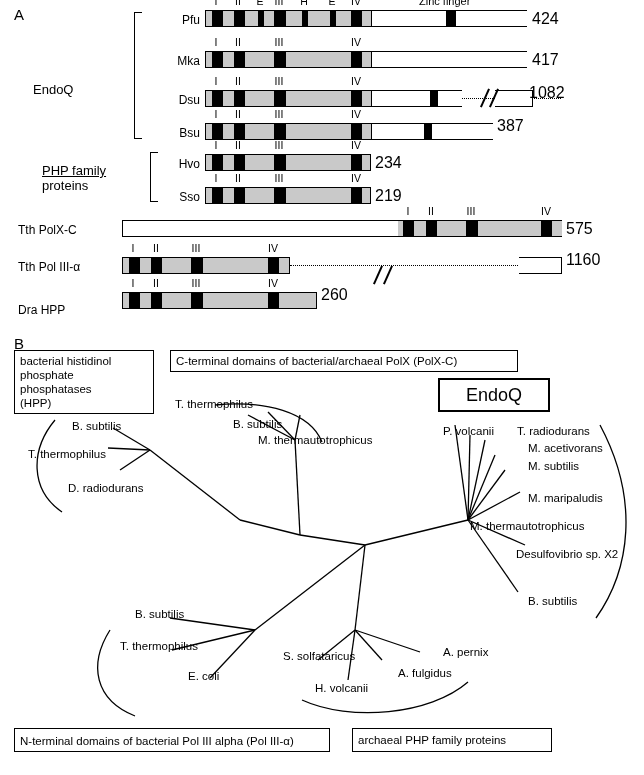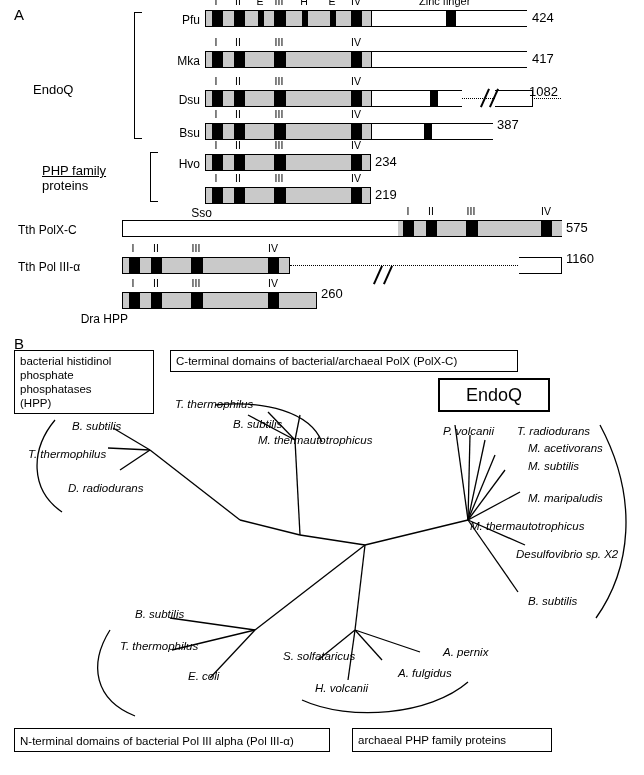--- a/index.html
+++ b/index.html
@@ -52,21 +52,21 @@
   }
   .seg.grayseg { background: #c9c9c9; }
   .seg.whiteseg { background: #ffffff; }
   .dashline {
     position: absolute;
     height: 0;
     border-top: 1.2px dotted #000;
   }
   .endnum {
     position: absolute;
-    font-size: 13px;
+    font-size: 16px;
   }
   .domlabel {
     position: absolute;
     font-size: 10.5px;
     font-style: normal;
     text-align: center;
     transform: translateX(-50%);
   }
   .zinclabel {
     position: absolute;
@@ -99,21 +99,20 @@
     box-sizing: border-box;
   }
   .boxlabel.big {
     font-size: 18px;
     padding: 5px 10px;
     border-width: 2px;
   }
   .taxon {
     position: absolute;
     font-size: 11.5px;
-    font-style: italic;
     white-space: nowrap;
     text-align: right;
   }
   svg.tree { position: absolute; left: 0; top: 0; width: 644px; height: 445px; }
 </style>
 </head>
 <body>
 
 <div id="panelA">
 
@@ -202,21 +201,21 @@
     <div class="seg" style="left:28px; width:11px;"></div>
     <div class="seg" style="left:68px; width:12px;"></div>
     <div class="seg" style="left:145px; width:11px;"></div>
   </div>
   <span class="domlabel" style="left:216px; top:139px;">I</span>
   <span class="domlabel" style="left:238px; top:139px;">II</span>
   <span class="domlabel" style="left:279px; top:139px;">III</span>
   <span class="domlabel" style="left:356px; top:139px;">IV</span>
   <span class="endnum" style="left:375px; top:154px;">234</span>
 
-  <span class="row-label" style="left:132px; top:190px;margin-top:16px;">Sso</span>
+  <span class="row-label" style="left:120px; top:190px;">Sso</span>
   <div class="bar gray" style="left:205px; top:187px; width:166px;">
     <div class="seg" style="left:6px; width:11px;"></div>
     <div class="seg" style="left:28px; width:11px;"></div>
     <div class="seg" style="left:68px; width:12px;"></div>
     <div class="seg" style="left:145px; width:11px;"></div>
   </div>
   <span class="domlabel" style="left:216px; top:172px;">I</span>
   <span class="domlabel" style="left:238px; top:172px;">II</span>
   <span class="domlabel" style="left:279px; top:172px;">III</span>
   <span class="domlabel" style="left:356px; top:172px;">IV</span>
@@ -246,21 +245,21 @@
   <div class="dashline" style="left:290px; top:265px; width:230px;"></div>
   <div class="bar" style="left:519px; top:257px; width:43px; border-left:none;"></div>
   <div class="breakmark" style="left:377px; top:265px;"></div>
   <div class="breakmark" style="left:387px; top:265px;"></div>
   <span class="domlabel" style="left:133px; top:242px;">I</span>
   <span class="domlabel" style="left:156px; top:242px;">II</span>
   <span class="domlabel" style="left:196px; top:242px;">III</span>
   <span class="domlabel" style="left:273px; top:242px;">IV</span>
   <span class="endnum" style="left:566px; top:251px;">1160</span>
 
-  <span class="row-label" style="left:18px; top:312px; width:110px; text-align:right;">Dra HPP</span>
+  <span class="row-label" style="left:18px; top:303px; width:110px; text-align:left;">Dra HPP</span>
   <div class="bar gray" style="left:122px; top:292px; width:195px;">
     <div class="seg" style="left:6px; width:11px;"></div>
     <div class="seg" style="left:28px; width:11px;"></div>
     <div class="seg" style="left:68px; width:12px;"></div>
     <div class="seg" style="left:145px; width:11px;"></div>
   </div>
   <span class="domlabel" style="left:133px; top:277px;">I</span>
   <span class="domlabel" style="left:156px; top:277px;">II</span>
   <span class="domlabel" style="left:196px; top:277px;">III</span>
   <span class="domlabel" style="left:273px; top:277px;">IV</span>

